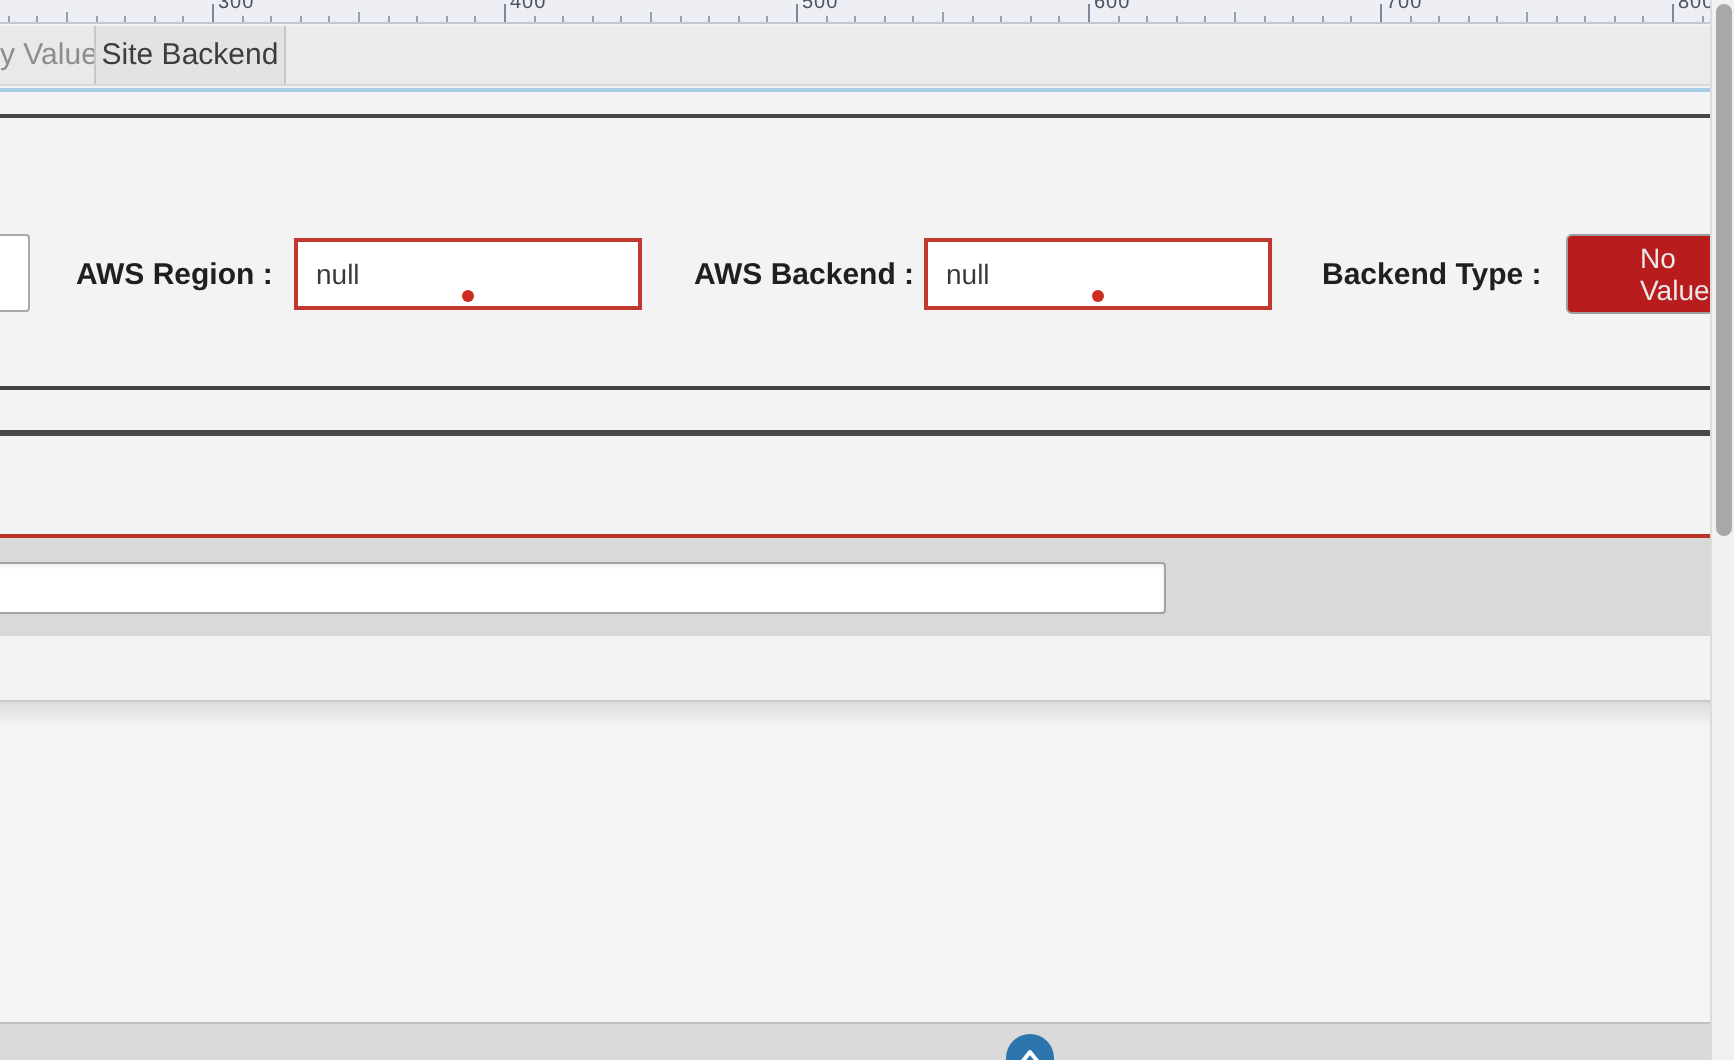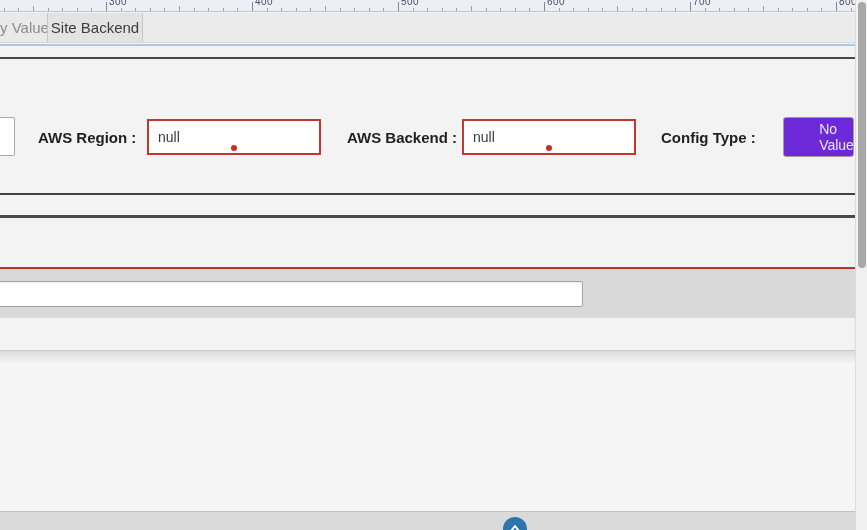--- a/index.html
+++ b/index.html
@@ -35,21 +35,21 @@
   
   .cropped-input{position:absolute;left:-30px;top:117px;width:45px;height:39px;background:#fff;
                  border:1px solid #a9a9a9;border-radius:2px;}
   .flabel{position:absolute;top:129px;font-size:15px;font-weight:bold;color:#1f1f1f;white-space:nowrap;}
   .err-input{position:absolute;top:119px;width:174px;height:36px;background:#fff;
              border:2px solid #c1392e;}
   .err-input input{position:absolute;left:0;top:0;width:100%;height:100%;border:0;outline:none;
                    background:transparent;font-size:14px;color:#3a3a3a;padding:0 9px;}
   .err-dot{position:absolute;left:50%;bottom:2px;margin-left:-3px;width:6px;height:6px;
            border-radius:50%;background:#cc2b20;}
-  .disabled-select{position:absolute;left:783px;top:117px;width:71px;height:40px;background:#6d28d9;
+  .disabled-select{position:absolute;left:783px;top:117px;width:82px;height:40px;background:#b91c1c;
                    border:1px solid #9e9e9e;border-radius:3px;color:#e9e9e9;font-size:14px;
                    display:flex;align-items:center;justify-content:center;padding-left:36px;}
 
   
   .gray-band{position:absolute;left:0;top:269px;width:855px;height:49px;background:#d9d9d9;}
   .wide-input{position:absolute;left:-30px;top:281px;width:613px;height:26px;background:#fff;
               border:1px solid #a3a3a3;border-radius:2px;box-shadow:inset 0 1px 2px rgba(0,0,0,.08);
               font-size:14px;color:#333;padding:0 8px;outline:none;}
 
   
@@ -162,21 +162,21 @@
     <input type="text" value="null" style="">
     <span class="err-dot"></span>
   </div>
 
   <span class="flabel" style="left:347px">AWS Backend :</span>
   <div class="err-input" style="left:462px">
     <input type="text" value="null" style="">
     <span class="err-dot"></span>
   </div>
 
-  <span class="flabel" style="left:661px">Config Type :</span>
+  <span class="flabel" style="left:661px">Backend Type :</span>
   <div class="disabled-select">
     <span>No Value</span>
   </div>
 
   <div class="rule rule-dark2"></div>
   <div class="rule rule-dark3"></div>
   <div class="rule rule-red"></div>
 
   <div class="gray-band"></div>
   <input class="wide-input" type="text" value="" style="">

